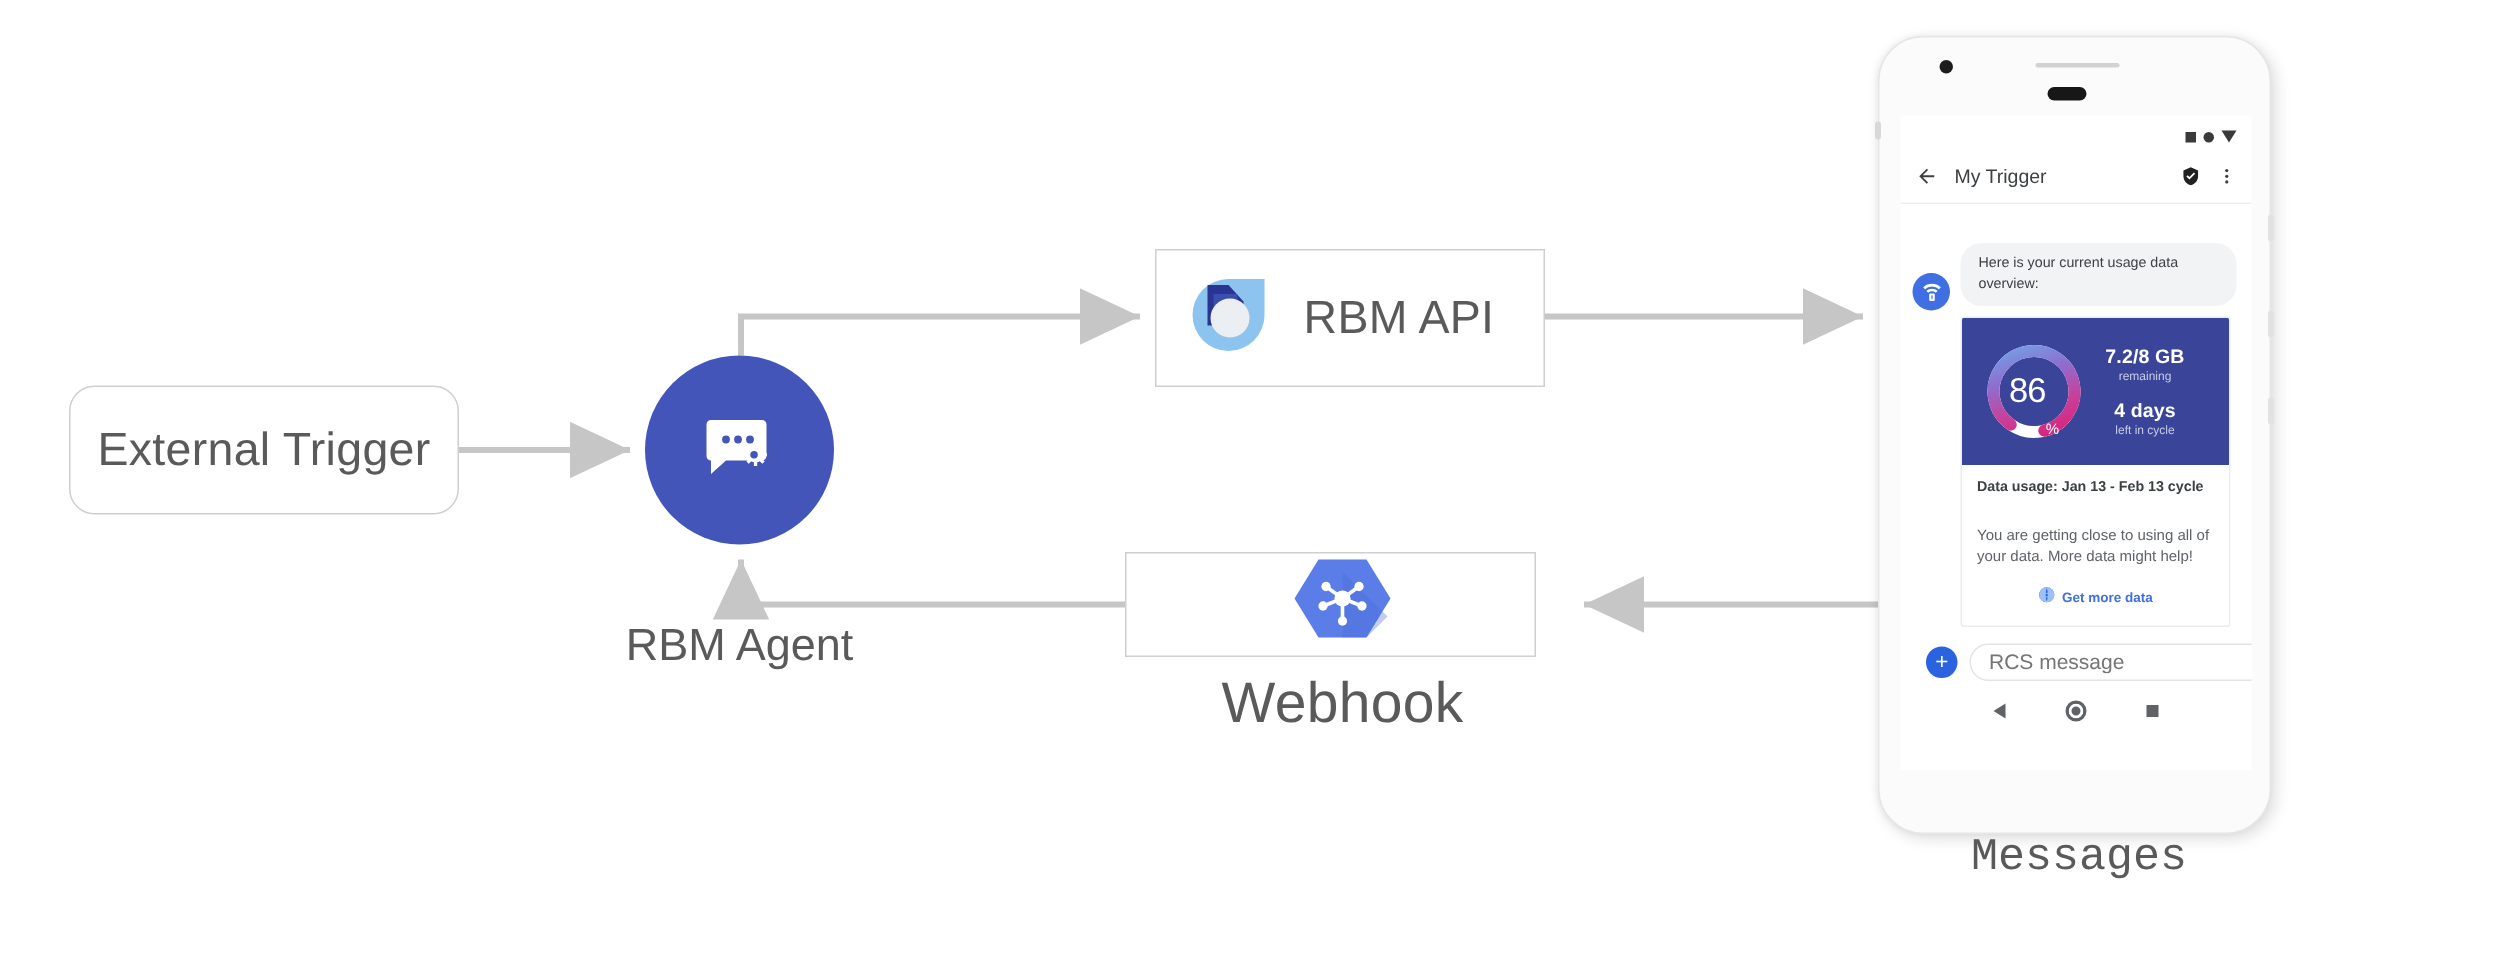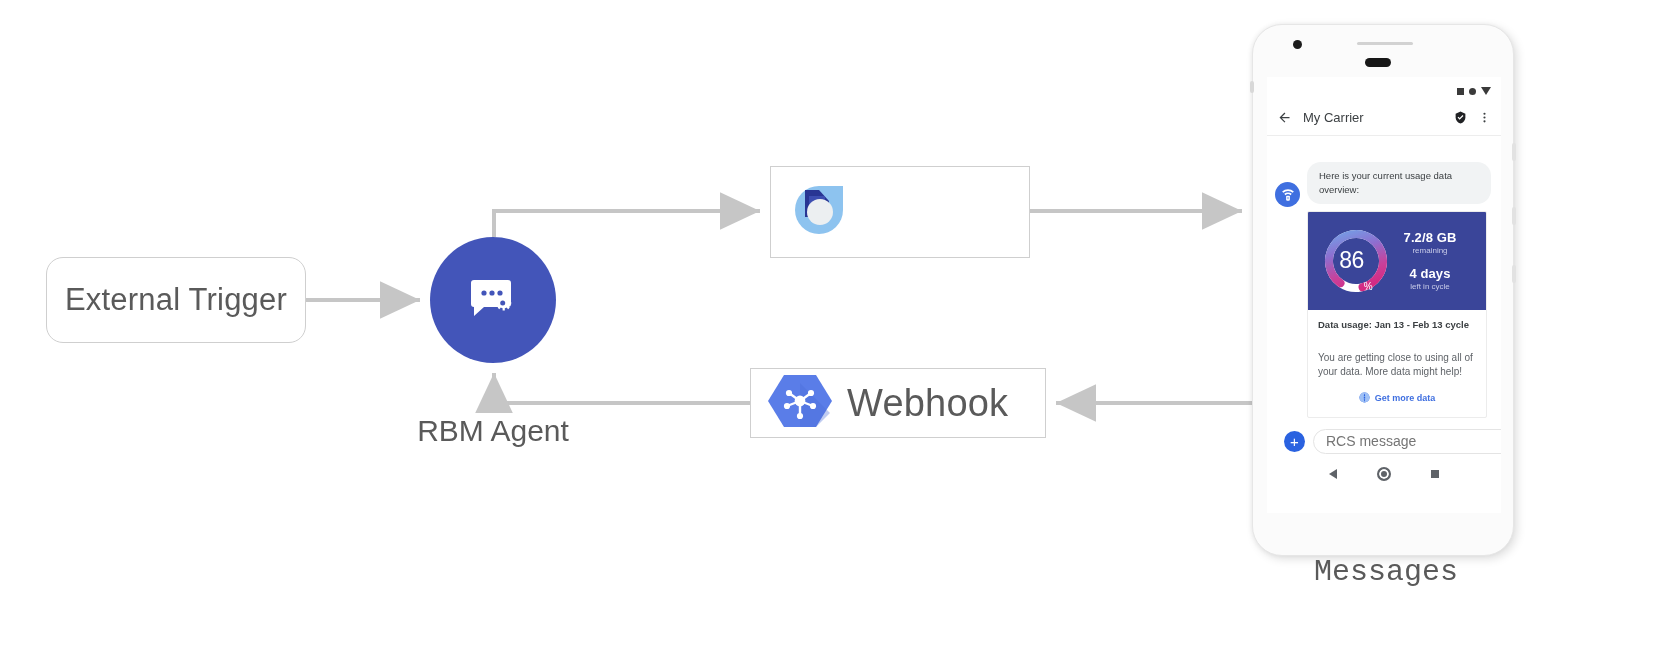--- a/index.html
+++ b/index.html
@@ -63,24 +63,25 @@
     height: 92px;
     padding-left: 14px;
     gap: 16px;
   }
   #box-rbmapi .dbox-label { font-size: 31px; }
 
   
   #box-webhook {
     left: 750px;
     top: 368px;
-    width: 296px;
+    width: 274px;
     height: 70px;
     padding-left: 16px;
     gap: 14px;
+    flex-direction: column;
   }
   #box-webhook .dbox-label { font-size: 38px; }
 
   
   #agent-node {
     position: absolute;
     left: 430px;
     top: 237px;
     width: 126px;
     height: 126px;
@@ -414,20 +415,21 @@
 
   <div class="dbox" id="box-rbmapi">
     <span>
       <svg width="68" height="68" viewBox="0 0 68 68">
         <path d="M10 34 A24 24 0 1 1 34 58 L10 58 Z" fill="#8dc3ef" transform="rotate(180 34 34)"></path>
         <path d="M20 14 h14 l10 11 v16 h-24 z" fill="#283593"></path>
         <path d="M24 20 h16 v20 h-16 z" fill="#3f51b5" opacity=".85"></path>
         <circle cx="35" cy="36" r="13" fill="#eceff1"></circle>
       </svg>
     </span>
+    <span class="dbox-label">RBM API</span>
   </div>
 
   <div class="dbox" id="box-webhook">
     <span>
       <svg width="66" height="60" viewBox="0 0 66 60">
         <path d="M17 4 h32 l16 26 l-16 26 h-32 l-16 -26 z" fill="#5a7de8"></path>
         <path d="M33 12 l30 30 l-14 14 h-16 z" fill="#4a6ed6" opacity=".35"></path>
         <circle cx="33" cy="30" r="5.4" fill="#ffffff"></circle>
         <circle cx="22" cy="22" r="3.1" fill="#ffffff"></circle>
         <circle cx="44" cy="22" r="3.1" fill="#ffffff"></circle>
@@ -462,21 +464,21 @@
         <span class="sb-dot"></span>
         <span class="sb-tri"></span>
       </div>
 
       <div id="app-bar">
         <span class="appbar-ico">
           <svg width="15" height="15" viewBox="0 0 24 24">
             <path d="M20 11 H7.8 l5.6 -5.6 l-1.4 -1.4 l-8 8 l8 8 l1.4 -1.4 l-5.6 -5.6 H20 z" fill="#3c4043"></path>
           </svg>
         </span>
-        <span id="app-bar-title">My Carrier</span>
+        <span id="app-bar-title">My Trigger</span>
         <span class="appbar-ico">
           <svg width="13" height="13" viewBox="0 0 24 24">
             <path d="M12 1 L21 5 v7 c0 5.3 -3.8 9.9 -9 11 c-5.2 -1.1 -9 -5.7 -9 -11 V5 z" fill="#202124"></path>
             <path d="M10.4 16 L6.6 12.2 l1.5 -1.5 l2.3 2.3 l5.5 -5.5 l1.5 1.5 z" fill="#ffffff"></path>
           </svg>
         </span>
         <span class="appbar-ico">
           <svg width="13" height="13" viewBox="0 0 24 24">
             <circle cx="12" cy="5" r="2" fill="#3c4043"></circle>
             <circle cx="12" cy="12" r="2" fill="#3c4043"></circle>

